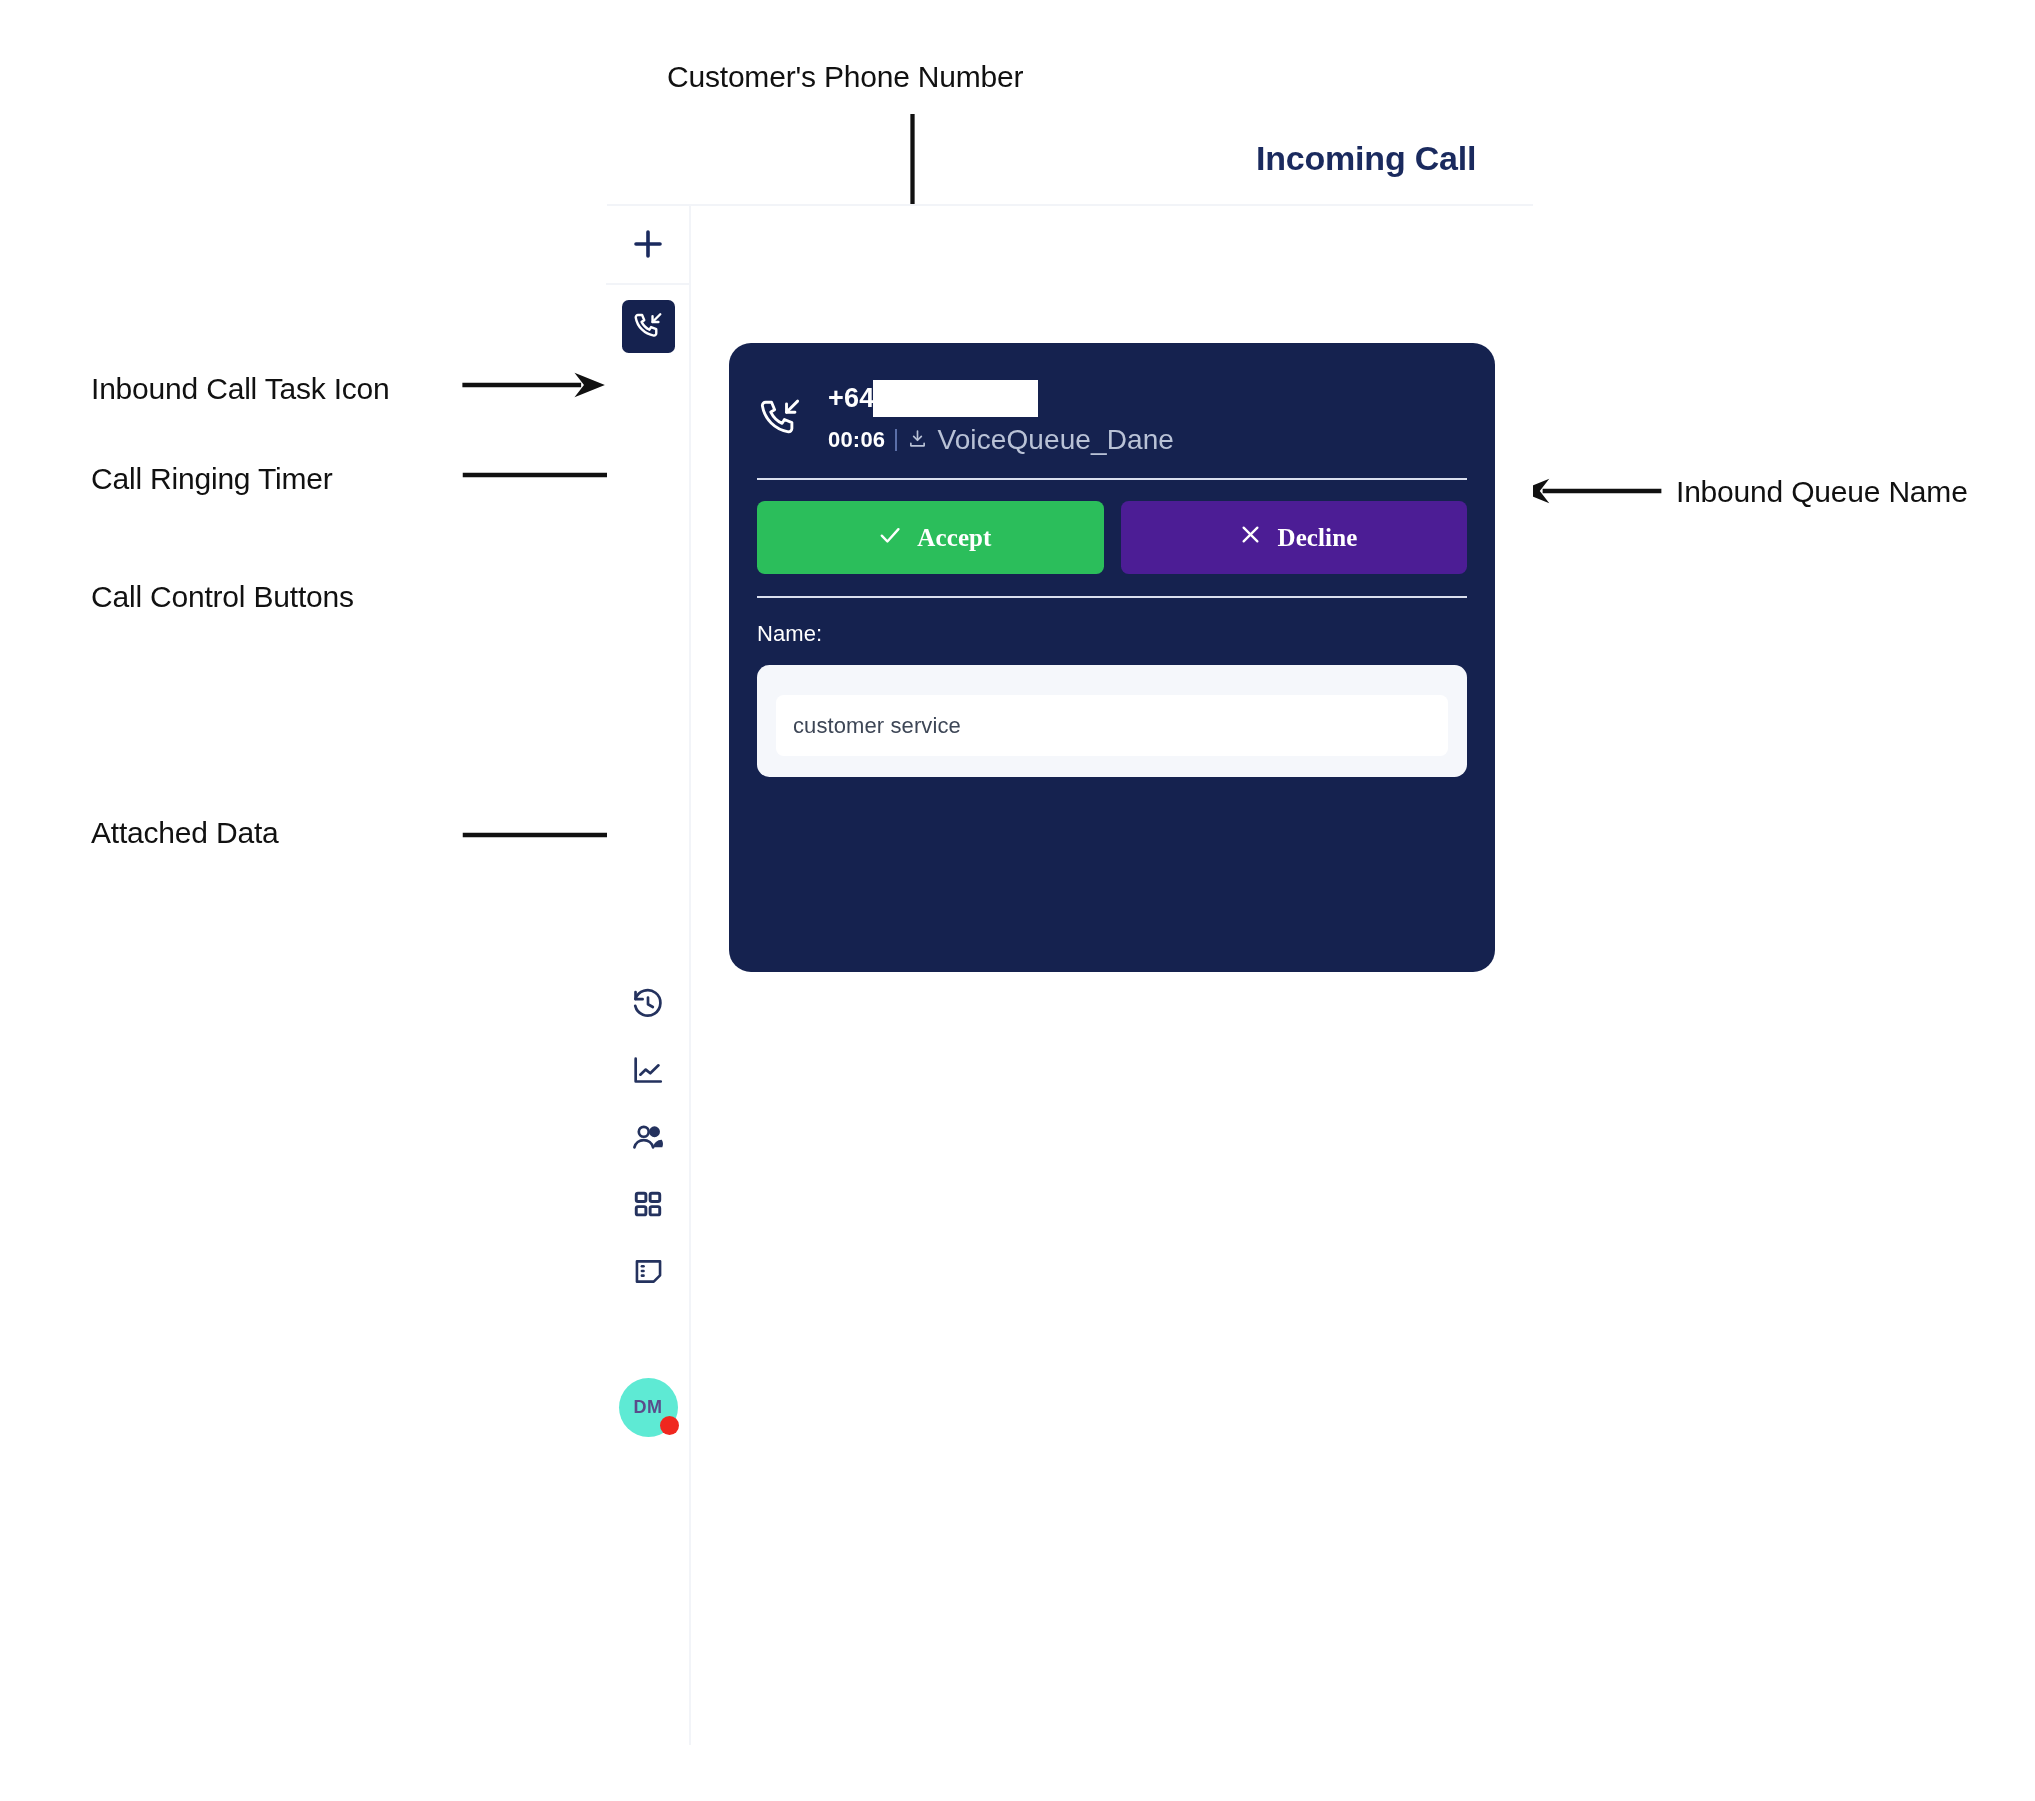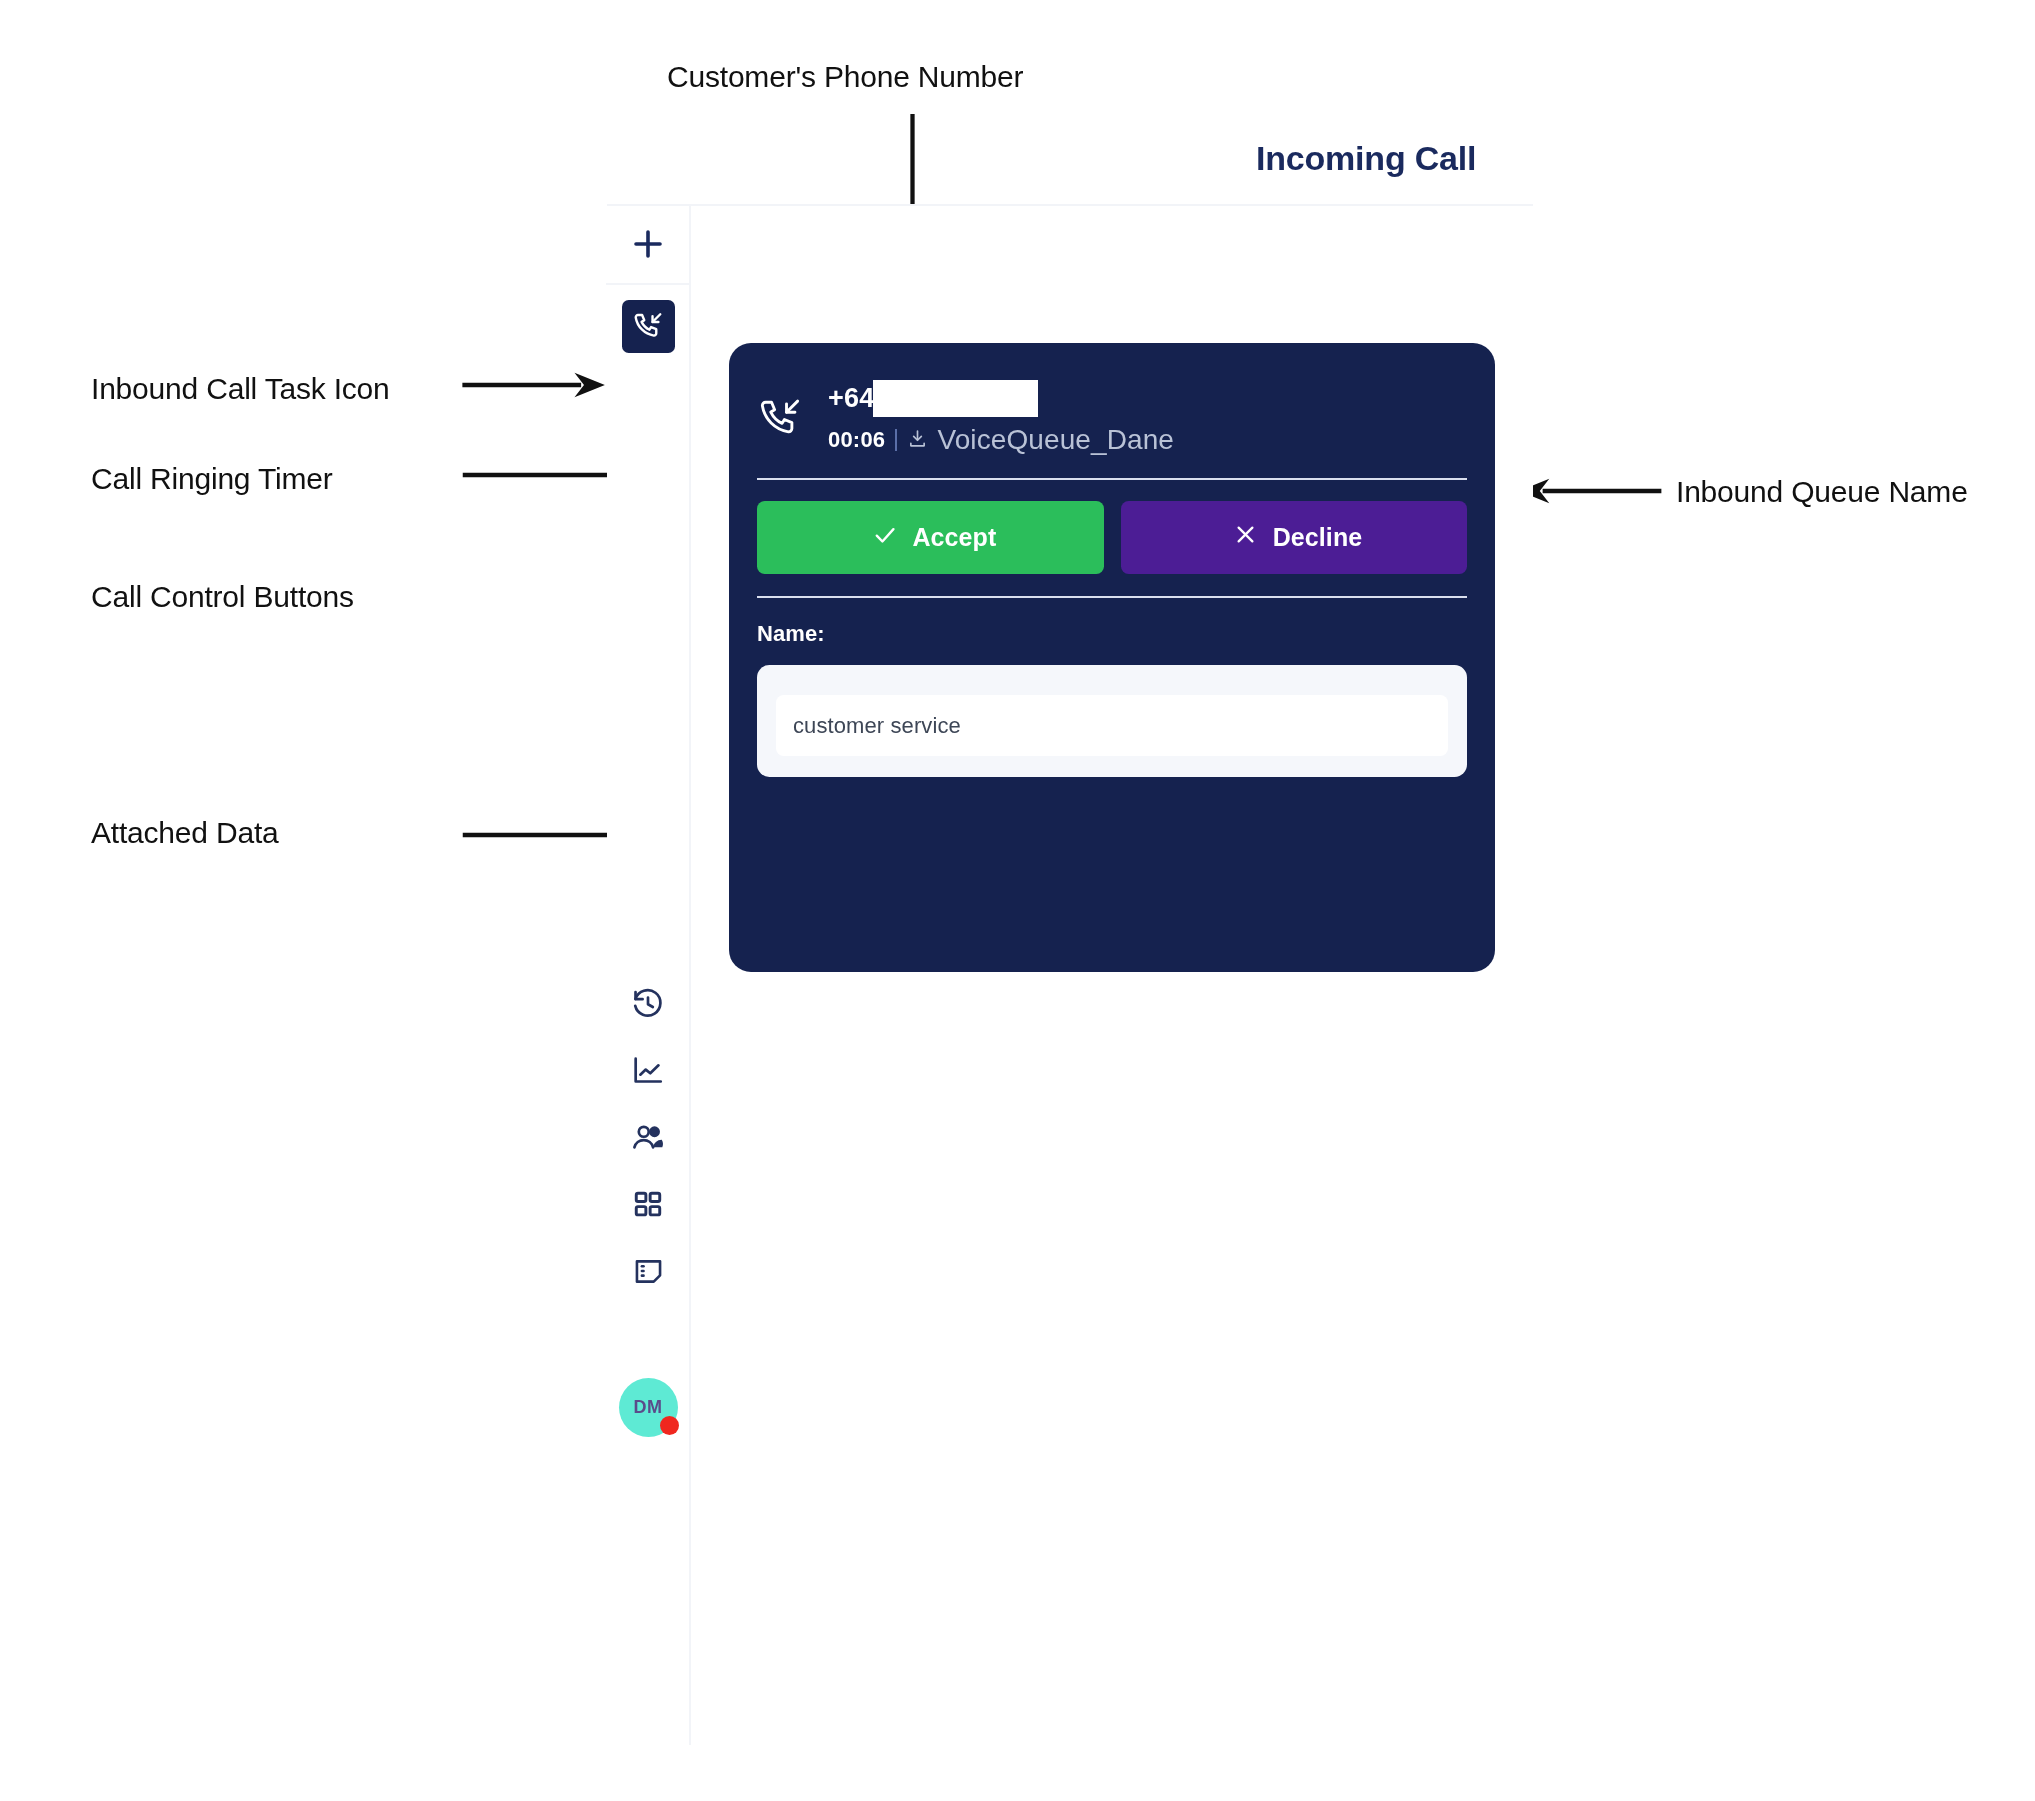--- a/index.html
+++ b/index.html
@@ -200,36 +200,36 @@
     margin-top: 21px;
   }
   .btn {
     flex: 1 1 0;
     height: 73px;
     border: none;
     border-radius: 7.7px;
     color: #ffffff;
     font-size: 25px;
     font-weight: 700;
-    font-family: Liberation Sans, sans-serif;
+    font-family: Liberation Serif, serif;
     display: flex;
     align-items: center;
     justify-content: center;
     gap: 14.4px;
     letter-spacing: 0.1px;
     cursor: pointer;
     padding-left: 8px;
   }
   .btn-accept { background: #2bbe5b; }
   .btn-decline { background: #4c1d95; }
 
   .name-label {
     margin-top: 23px;
     font-size: 22px;
-    font-weight: 700;
+    font-weight: 400;
     color: #ffffff;
     letter-spacing: 0.1px;
   }
 
   
   .attached-panel {
     margin-top: 18px;
     background: #f5f7fb;
     border-radius: 12.4px;
     padding: 16.3px 19px 21px 19px;

